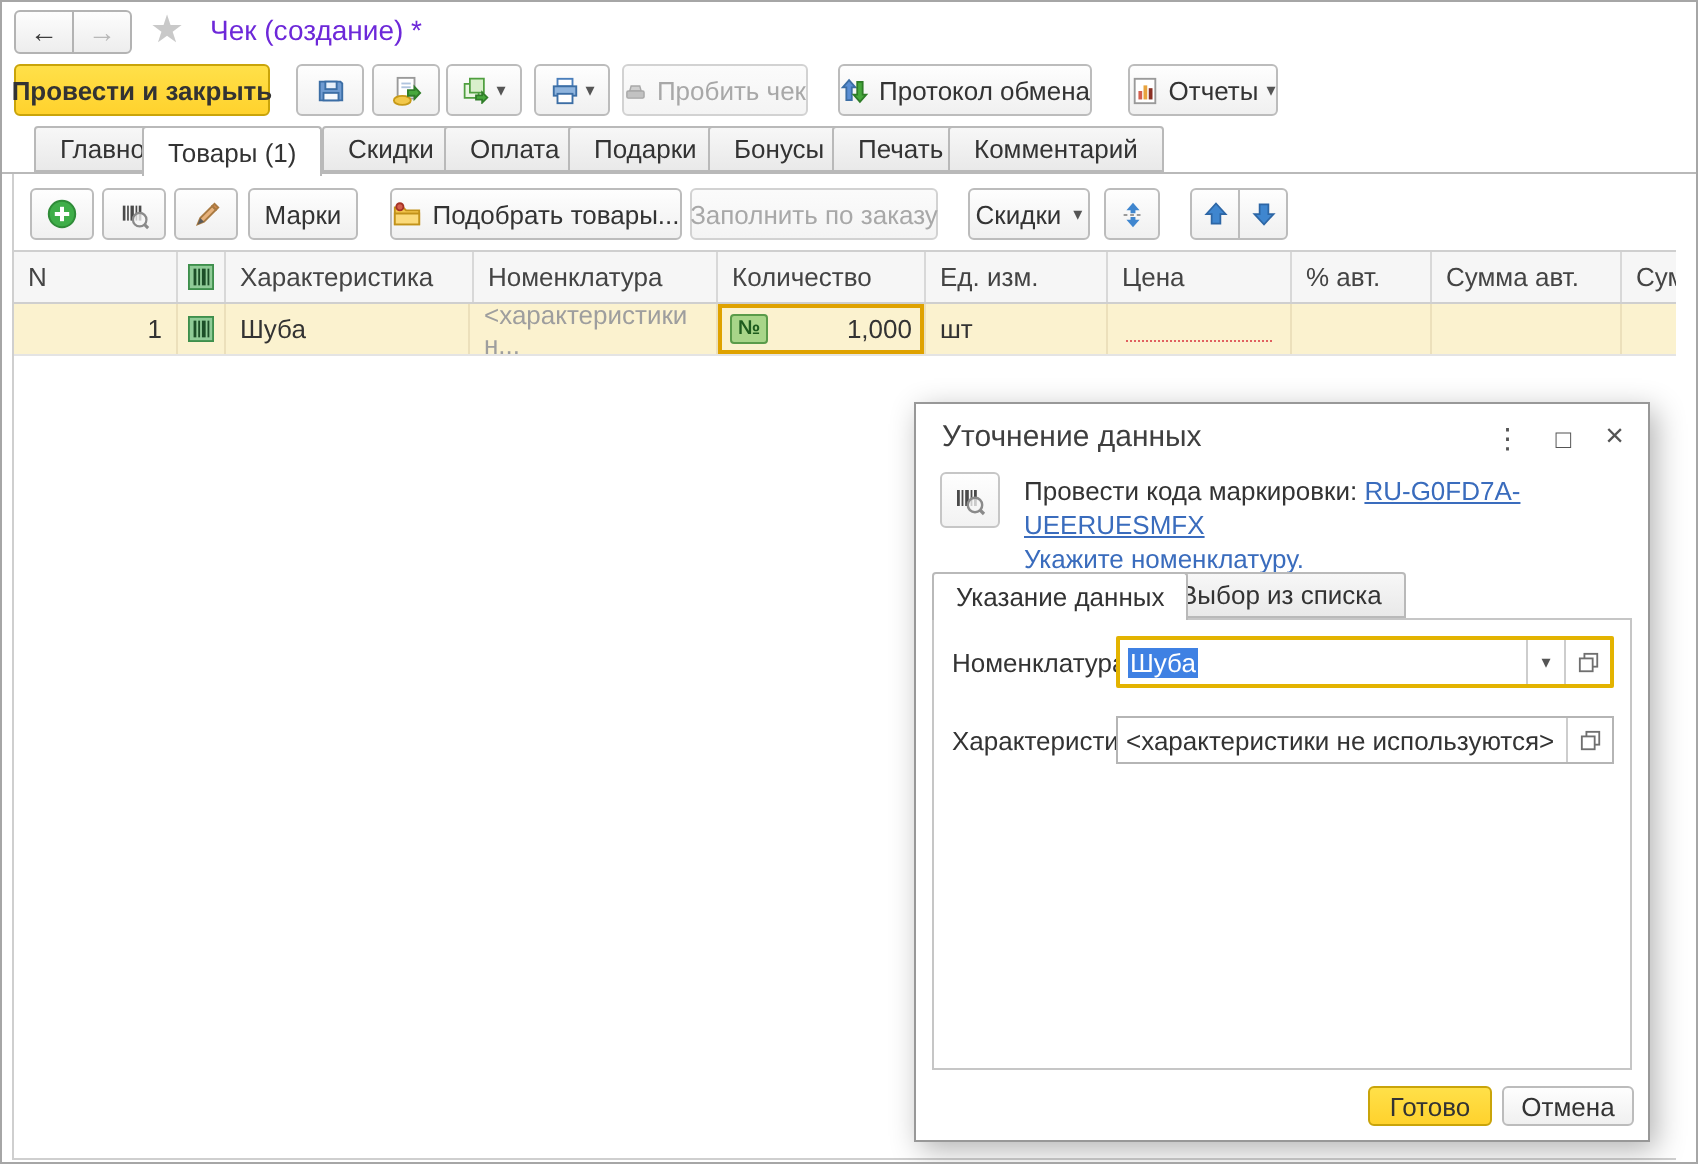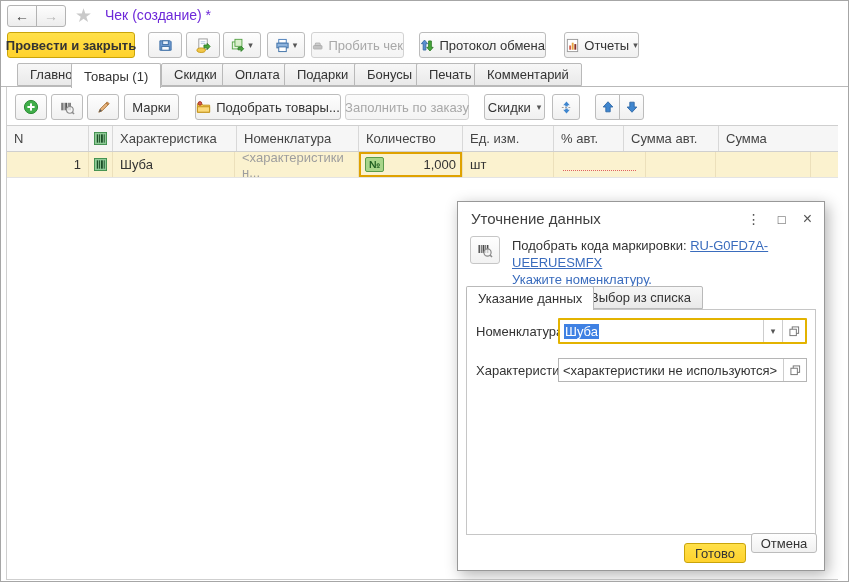--- a/index.html
+++ b/index.html
@@ -276,20 +276,23 @@
         </div>
       <div class="th c2">
           <span>Номенклатура</span>
         </div>
       <div class="th c4">
           <span>Количество</span>
         </div>
       <div class="th c5">
           <span>Ед. изм.</span>
         </div>
+      <div class="th c6">
+          <span>Цена</span>
+        </div>
       <div class="th c7">
           <span>% авт.</span>
         </div>
       <div class="th c8">
           <span>Сумма авт.</span>
         </div>
       <div class="th c9">
           <span>Сумма</span>
         </div>
     </div>
@@ -345,21 +348,21 @@
           <rect x="3.8" y="3" width="0.9" height="8" fill="#4a4a4a"></rect>
           <rect x="5.6" y="3" width="1.8" height="8" fill="#4a4a4a"></rect>
           <rect x="8.3" y="3" width="0.9" height="8" fill="#4a4a4a"></rect>
           <rect x="10" y="3" width="1.4" height="8" fill="#4a4a4a"></rect>
           <circle cx="10.5" cy="10.5" r="3.6" fill="rgba(245,245,245,0.75)" stroke="#8a8a8a" stroke-width="1.2"></circle>
           <line x1="13" y1="13" x2="15" y2="15" stroke="#8a8a8a" stroke-width="1.6"></line>
         </svg>
     </div>
     <div class="abs msg">
       <div>
-        <span>Подобрать кода маркировки: </span><a>RU-G0FD7A-UEERUESMFX</a>
+        <span>Провести кода маркировки: </span><a>RU-G0FD7A-UEERUESMFX</a>
       </div>
       <div class="hint">Укажите номенклатуру.</div>
     </div>
 
     <div class="dtab" style="left:120px;">
         <span>Выбор из списка</span>
       </div>
     <div class="dtab active" style="left:8px;">
         <span>Указание данных</span>
       </div>
@@ -389,18 +392,18 @@
               <rect x="3.5" y="1" width="7" height="7" fill="#fff" stroke="#6f6f6f"></rect>
               <rect x="1" y="3.5" width="7" height="7" fill="#fff" stroke="#6f6f6f"></rect>
             </svg>
         </span>
       </div>
     </div>
 
     <div class="dlg-btn yellow" style="left:226px;top:341px;width:62px;">
         <span>Готово</span>
       </div>
-    <div class="dlg-btn" style="left:293px;top:331px;width:66px;text-align:right;">
+    <div class="dlg-btn" style="left:293px;top:341px;width:66px;text-align:right;">
         <span>Отмена</span>
       </div>
   </div>
 
 </div>
 
 </body></html>

